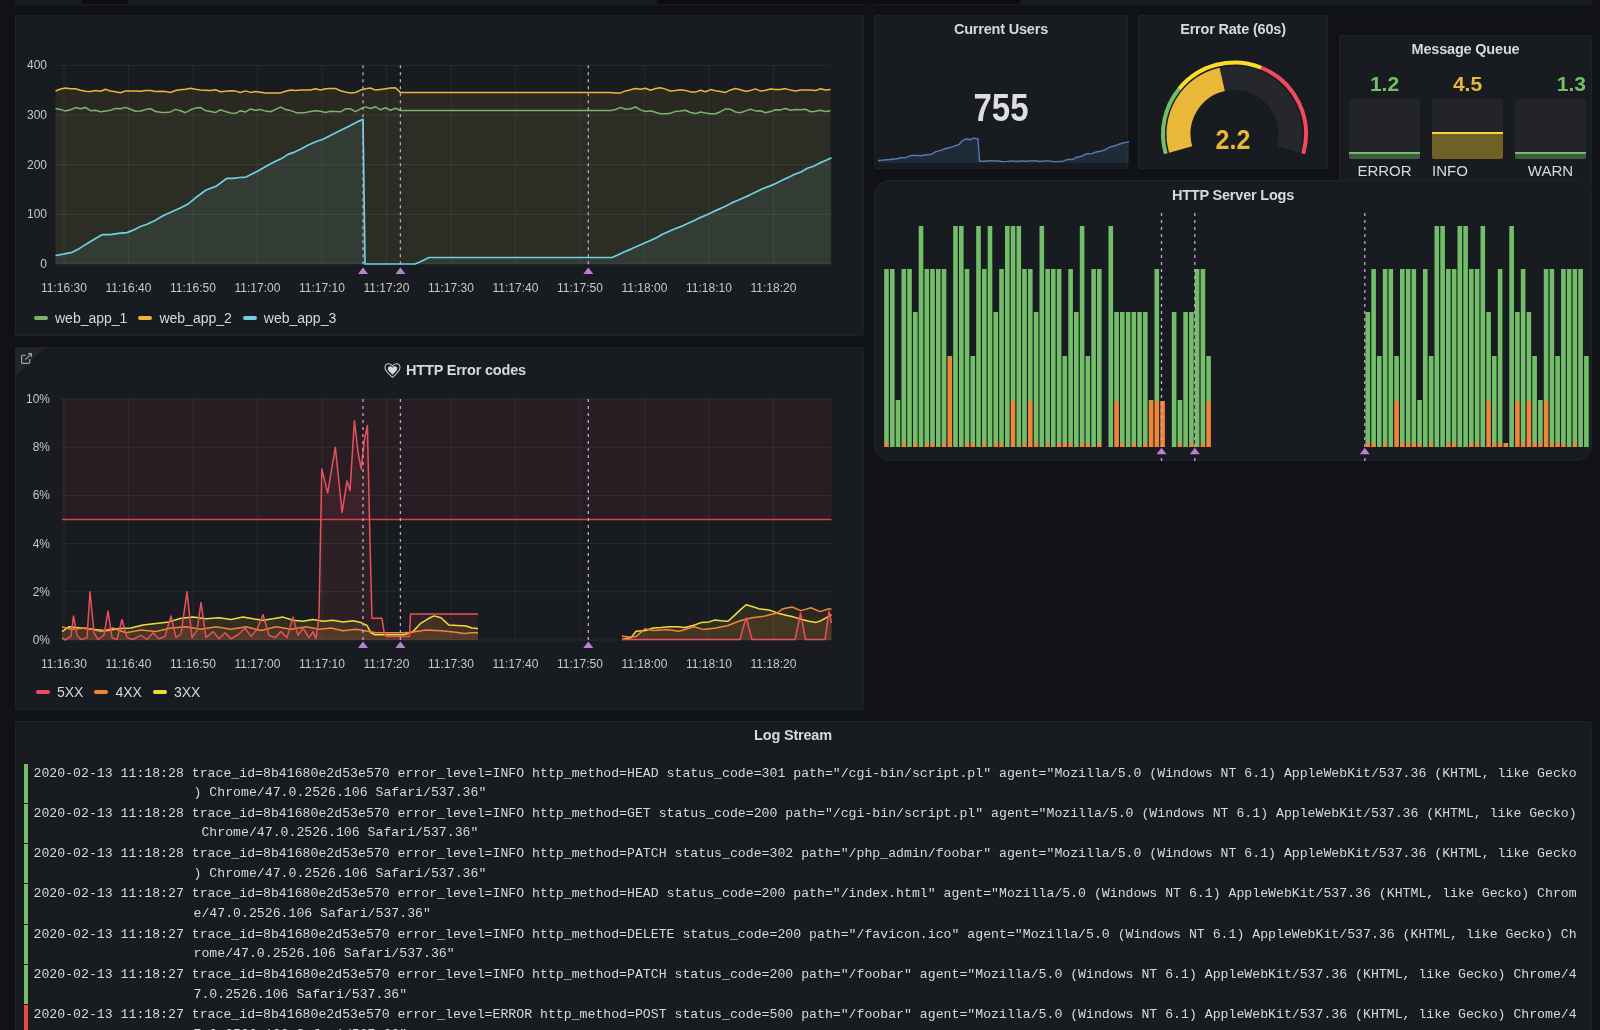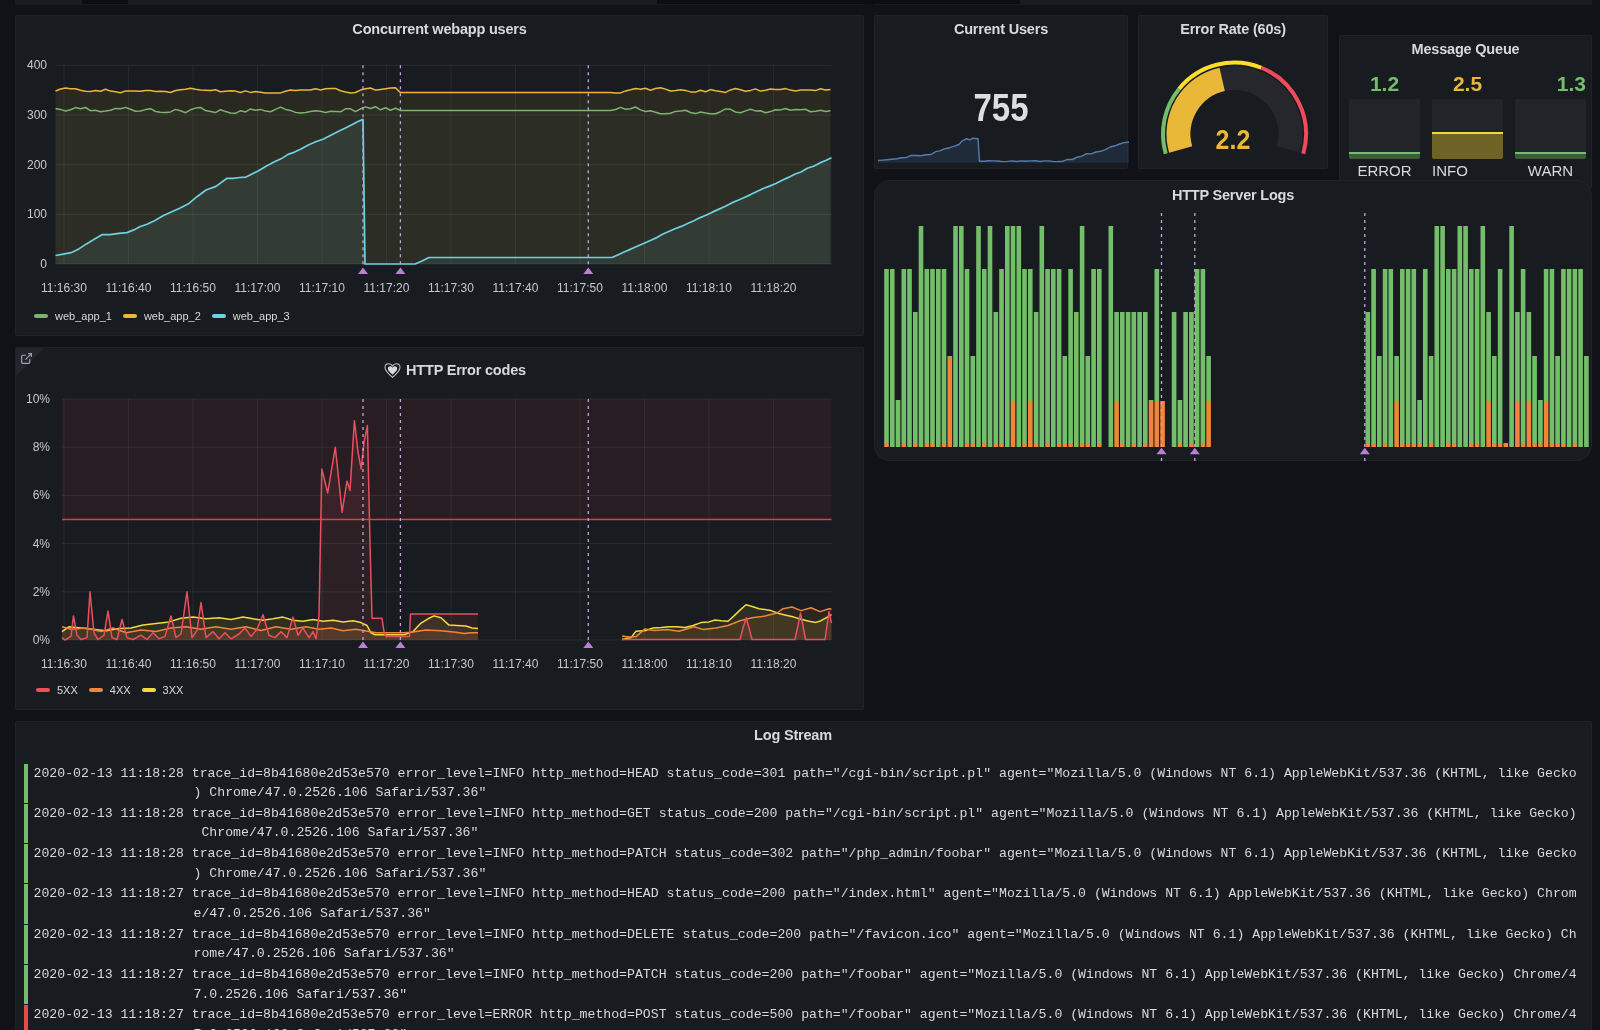--- a/index.html
+++ b/index.html
@@ -1,32 +1,31 @@
 <!DOCTYPE html>
 <html><head><meta charset="utf-8"><style>
 * { margin:0; padding:0; box-sizing:border-box; }
 html,body { width:1600px; height:1030px; background:#111217; overflow:hidden;
   font-family:"Liberation Sans", sans-serif; }
 .panel { position:absolute; background:#181b1f; border:1px solid rgba(255,255,255,0.03); border-radius:2px; }
 .ptitle { position:absolute; left:0; right:0; text-align:center; font-size:14.5px; font-weight:700;
   color:#d8d9da; letter-spacing:-0.2px; }
 .axlab { font-size:12px; fill:#c7c8cc; }
-.leg { position:absolute; display:flex; align-items:center; font-size:11px; color:#d8d9da; }
+.leg { position:absolute; display:flex; align-items:center; font-size:14px; color:#d8d9da; }
 .leg .dash { width:14px; height:4px; border-radius:2px; margin-right:7px; }
 .leg .item { display:flex; align-items:center; margin-right:11px; }
 svg { position:absolute; left:0; top:0; }
 .mono { font-family:"Liberation Mono", monospace; }
 </style></head><body>
 
 <div style="position:absolute;left:15px;top:-4px;width:849px;height:9px;background:#181b1f;"></div>
 <div style="position:absolute;left:874px;top:-4px;width:718px;height:9px;background:#181b1f;"></div>
 <div style="position:absolute;left:82px;top:0;width:46px;height:4px;background:#0c0d10;"></div>
 <div style="position:absolute;left:657px;top:0;width:363px;height:4px;background:#0c0d10;"></div>
 <div class="panel" style="left:15px;top:15px;width:849px;height:321px;">
-<div class="ptitle" style="top:5px;">Concurrent webapp users</div>
 <svg width="849" height="321" viewBox="15 15 849 321">
       <path d="M 54.5 90.0 L 59.5 88.0 L 64.5 86.9 L 69.5 87.8 L 74.5 87.7 L 79.5 89.2 L 84.5 90.2 L 89.5 90.6 L 94.5 89.4 L 99.5 90.3 L 104.5 88.2 L 109.5 90.1 L 114.5 90.8 L 119.5 91.7 L 124.5 89.9 L 129.5 90.1 L 134.5 89.9 L 139.5 90.2 L 144.5 89.4 L 149.5 89.6 L 154.5 90.5 L 159.5 90.3 L 164.5 90.6 L 169.5 91.5 L 174.5 89.5 L 179.5 88.7 L 184.5 88.3 L 189.5 87.2 L 194.5 88.3 L 199.5 89.0 L 204.5 89.3 L 209.5 89.6 L 214.5 88.8 L 219.5 90.7 L 224.5 90.3 L 229.5 89.8 L 234.5 90.1 L 239.5 91.5 L 244.5 89.9 L 249.5 91.4 L 254.5 90.4 L 259.5 91.2 L 264.5 91.9 L 269.5 91.9 L 274.5 91.9 L 279.5 91.9 L 284.5 90.3 L 289.5 89.1 L 294.5 89.6 L 299.5 88.9 L 304.5 89.1 L 309.5 89.1 L 314.5 87.8 L 319.5 88.9 L 324.5 87.7 L 329.5 87.5 L 334.5 87.4 L 339.5 89.8 L 344.5 91.0 L 349.5 91.9 L 354.5 91.5 L 359.5 89.1 L 364.5 87.8 L 369.5 87.0 L 374.5 89.1 L 379.5 88.4 L 384.5 87.7 L 389.5 87.1 L 394.5 86.8 L 399.5 91.6 L 404.5 91.6 L 409.5 91.6 L 414.5 91.6 L 419.5 91.6 L 424.5 91.6 L 429.5 91.6 L 434.5 91.6 L 439.5 91.6 L 444.5 91.6 L 449.5 91.6 L 454.5 91.6 L 459.5 91.6 L 464.5 91.6 L 469.5 91.6 L 474.5 91.6 L 479.5 91.6 L 484.5 91.6 L 489.5 91.6 L 494.5 91.6 L 499.5 91.6 L 504.5 91.6 L 509.5 91.6 L 514.5 91.6 L 519.5 91.6 L 524.5 91.6 L 529.5 91.6 L 534.5 91.6 L 539.5 91.6 L 544.5 91.6 L 549.5 91.6 L 554.5 91.6 L 559.5 91.6 L 564.5 91.6 L 569.5 91.6 L 574.5 91.6 L 579.5 91.6 L 584.5 91.6 L 589.5 91.6 L 594.5 91.6 L 599.5 91.6 L 604.5 91.6 L 609.5 91.6 L 614.5 91.9 L 619.5 91.9 L 624.5 89.9 L 629.5 88.8 L 634.5 87.5 L 639.5 88.3 L 644.5 87.2 L 649.5 89.2 L 654.5 87.5 L 659.5 86.7 L 664.5 88.1 L 669.5 90.0 L 674.5 89.5 L 679.5 88.7 L 684.5 89.4 L 689.5 90.9 L 694.5 91.1 L 699.5 89.2 L 704.5 90.7 L 709.5 88.6 L 714.5 89.7 L 719.5 90.5 L 724.5 91.4 L 729.5 88.9 L 734.5 87.6 L 739.5 88.8 L 744.5 90.3 L 749.5 89.4 L 754.5 87.9 L 759.5 90.1 L 764.5 89.3 L 769.5 88.0 L 774.5 88.5 L 779.5 88.5 L 784.5 87.6 L 789.5 89.1 L 794.5 89.9 L 799.5 89.1 L 804.5 88.9 L 809.5 88.9 L 814.5 89.6 L 819.5 87.8 L 824.5 89.1 L 829.5 88.4 L 829.5 263.0 L 54.5 263.0 Z" fill="#EAB839" fill-opacity="0.085"></path>
       <path d="M 54.5 107.4 L 59.5 108.4 L 64.5 110.1 L 69.5 108.8 L 74.5 106.6 L 79.5 107.8 L 84.5 106.5 L 89.5 109.7 L 94.5 109.3 L 99.5 110.7 L 104.5 110.1 L 109.5 109.2 L 114.5 107.4 L 119.5 107.8 L 124.5 106.4 L 129.5 108.2 L 134.5 110.3 L 139.5 110.0 L 144.5 108.6 L 149.5 107.7 L 154.5 110.5 L 159.5 111.2 L 164.5 111.6 L 169.5 110.9 L 174.5 108.4 L 179.5 109.8 L 184.5 111.7 L 189.5 108.8 L 194.5 107.1 L 199.5 106.4 L 204.5 109.6 L 209.5 110.6 L 214.5 111.6 L 219.5 108.7 L 224.5 110.6 L 229.5 111.9 L 234.5 112.3 L 239.5 109.7 L 244.5 110.9 L 249.5 107.9 L 254.5 109.2 L 259.5 108.4 L 264.5 110.1 L 269.5 110.8 L 274.5 108.4 L 279.5 106.1 L 284.5 108.4 L 289.5 109.4 L 294.5 111.4 L 299.5 112.1 L 304.5 111.6 L 309.5 110.6 L 314.5 109.7 L 319.5 110.2 L 324.5 111.4 L 329.5 110.3 L 334.5 110.6 L 339.5 110.8 L 344.5 107.8 L 349.5 107.8 L 354.5 110.6 L 359.5 107.8 L 364.5 105.9 L 369.5 107.5 L 374.5 105.7 L 379.5 108.8 L 384.5 106.8 L 389.5 109.2 L 394.5 107.3 L 399.5 109.5 L 404.5 109.5 L 409.5 109.5 L 414.5 109.5 L 419.5 109.5 L 424.5 109.5 L 429.5 109.5 L 434.5 109.5 L 439.5 109.5 L 444.5 109.5 L 449.5 109.5 L 454.5 109.5 L 459.5 109.5 L 464.5 109.5 L 469.5 109.5 L 474.5 109.5 L 479.5 109.5 L 484.5 109.5 L 489.5 109.5 L 494.5 109.5 L 499.5 109.5 L 504.5 109.5 L 509.5 109.5 L 514.5 109.5 L 519.5 109.5 L 524.5 109.5 L 529.5 109.5 L 534.5 109.5 L 539.5 109.5 L 544.5 109.5 L 549.5 109.5 L 554.5 109.5 L 559.5 109.5 L 564.5 109.5 L 569.5 109.5 L 574.5 109.5 L 579.5 109.5 L 584.5 109.5 L 589.5 109.5 L 594.5 109.5 L 599.5 109.5 L 604.5 109.5 L 609.5 109.5 L 614.5 108.5 L 619.5 106.4 L 624.5 108.3 L 629.5 107.8 L 634.5 106.0 L 639.5 108.9 L 644.5 110.5 L 649.5 109.7 L 654.5 111.3 L 659.5 112.7 L 664.5 112.8 L 669.5 112.2 L 674.5 110.4 L 679.5 110.1 L 684.5 109.2 L 689.5 111.5 L 694.5 112.6 L 699.5 111.0 L 704.5 112.0 L 709.5 112.8 L 714.5 112.8 L 719.5 110.7 L 724.5 107.9 L 729.5 108.3 L 734.5 111.0 L 739.5 111.8 L 744.5 109.9 L 749.5 108.2 L 754.5 109.9 L 759.5 109.7 L 764.5 111.8 L 769.5 110.6 L 774.5 108.8 L 779.5 108.9 L 784.5 107.5 L 789.5 109.3 L 794.5 108.4 L 799.5 108.8 L 804.5 108.3 L 809.5 110.7 L 814.5 110.3 L 819.5 109.3 L 824.5 110.5 L 829.5 109.7 L 829.5 263.0 L 54.5 263.0 Z" fill="#7EB26D" fill-opacity="0.050"></path>
       <path d="M 54.5 254.5 L 62.2 253.2 L 70.0 251.7 L 77.8 247.9 L 85.5 242.9 L 93.2 238.2 L 101.0 233.7 L 109.3 233.7 L 117.7 232.4 L 126.0 231.6 L 132.7 228.9 L 139.3 225.5 L 146.0 223.2 L 154.0 219.4 L 162.0 214.8 L 170.3 211.0 L 178.7 207.3 L 187.0 203.1 L 196.0 195.7 L 205.0 189.0 L 215.0 185.4 L 226.0 177.3 L 232.3 177.3 L 238.7 176.5 L 245.0 176.1 L 257.0 170.0 L 265.5 164.9 L 274.0 160.6 L 280.5 157.6 L 287.0 153.4 L 293.5 151.1 L 300.0 148.1 L 307.3 144.0 L 314.7 140.8 L 322.0 138.3 L 330.3 133.9 L 338.7 129.8 L 347.0 125.7 L 357.0 120.5 L 362.0 118.4 L 364.0 263.0 L 414.0 263.0 L 421.0 260.0 L 428.0 256.5 L 611.0 256.5 L 611.0 256.5 L 617.3 253.7 L 623.6 250.8 L 629.9 248.1 L 636.2 245.2 L 642.5 242.5 L 648.8 239.7 L 655.1 236.9 L 661.4 233.2 L 667.7 230.5 L 674.0 227.8 L 680.3 225.4 L 686.6 222.5 L 692.9 219.7 L 699.2 216.6 L 705.5 214.0 L 711.8 210.9 L 718.1 208.1 L 724.4 205.3 L 730.7 201.9 L 737.0 199.3 L 743.3 196.4 L 749.6 193.6 L 755.9 190.6 L 762.2 187.5 L 768.5 185.1 L 774.8 182.5 L 781.1 179.2 L 787.4 176.4 L 793.7 173.2 L 800.0 171.0 L 806.3 167.3 L 812.6 165.3 L 818.9 161.9 L 825.2 159.2 L 830.5 156.7 L 830.5 263.0 L 54.5 263.0 Z" fill="#6ED0E0" fill-opacity="0.090"></path>
       <line x1="54.5" y1="263.0" x2="830.5" y2="263.0" stroke="rgba(240,250,255,0.075)" stroke-width="1"></line>
       <line x1="54.5" y1="213.3" x2="830.5" y2="213.3" stroke="rgba(240,250,255,0.075)" stroke-width="1"></line>
       <line x1="54.5" y1="163.7" x2="830.5" y2="163.7" stroke="rgba(240,250,255,0.075)" stroke-width="1"></line>
       <line x1="54.5" y1="114.0" x2="830.5" y2="114.0" stroke="rgba(240,250,255,0.075)" stroke-width="1"></line>
       <line x1="54.5" y1="64.3" x2="830.5" y2="64.3" stroke="rgba(240,250,255,0.075)" stroke-width="1"></line>
       <line x1="63.0" y1="64.3" x2="63.0" y2="263.0" stroke="rgba(240,250,255,0.06)" stroke-width="1"></line>
@@ -167,21 +166,21 @@
       <path d="M 122.34 51.73 A 71.50 71.50 0 0 1 164.23 137.71" fill="none" stroke="#F2495C" stroke-width="4"></path>
     </svg>
 <div style="position:absolute;left:0;right:0;top:109px;text-align:center;font-size:25px;font-weight:700;color:#EAB839;transform:scaleY(1.1);">2.2</div>
 </div>
 <div class="panel" style="left:1339px;top:15px;width:253px;height:154px;margin-top:20px;">
 <div class="ptitle" style="top:5px;">Message Queue</div>
 <div style="position:absolute;left:9px;top:39px;width:71px;height:17px;line-height:17px;text-align:center;font-size:21px;font-weight:700;color:#73BF69;">1.2</div>
 <div style="position:absolute;left:9px;top:63px;width:71px;height:60px;background:#22242a;border-radius:2px;"></div>
 <div style="position:absolute;left:9px;top:115.8px;width:71px;height:7.2px;background:#3E5A3F;border-top:2.5px solid #73BF69;border-radius:0 0 2px 2px;"></div>
 <div style="position:absolute;left:9px;top:127px;width:71px;height:16px;line-height:16px;text-align:center;font-size:15px;color:#d8d9da;">ERROR</div>
-<div style="position:absolute;left:92px;top:39px;width:71px;height:17px;line-height:17px;text-align:center;font-size:21px;font-weight:700;color:#EAB839;">2.5</div>
+<div style="position:absolute;left:92px;top:39px;width:71px;height:17px;line-height:17px;text-align:center;font-size:21px;font-weight:700;color:#EAB839;">4.5</div>
 <div style="position:absolute;left:92px;top:63px;width:71px;height:60px;background:#22242a;border-radius:2px;"></div>
 <div style="position:absolute;left:92px;top:96.4px;width:71px;height:26.6px;background:#6e6226;border-top:2.5px solid #F5D93A;border-radius:0 0 2px 2px;"></div>
 <div style="position:absolute;left:92px;top:127px;width:71px;height:16px;line-height:16px;text-align:left;font-size:15px;color:#d8d9da;">INFO</div>
 <div style="position:absolute;left:175px;top:39px;width:71px;height:17px;line-height:17px;text-align:right;font-size:21px;font-weight:700;color:#73BF69;">1.3</div>
 <div style="position:absolute;left:175px;top:63px;width:71px;height:60px;background:#22242a;border-radius:2px;"></div>
 <div style="position:absolute;left:175px;top:115.8px;width:71px;height:7.2px;background:#3E5A3F;border-top:2.5px solid #73BF69;border-radius:0 0 2px 2px;"></div>
 <div style="position:absolute;left:175px;top:127px;width:71px;height:16px;line-height:16px;text-align:center;font-size:15px;color:#d8d9da;">WARN</div>
 </div>
 <div class="panel" style="left:874px;top:180px;width:718px;height:281px;border-radius:16px;">
 <div class="ptitle" style="top:6px;">HTTP Server Logs</div>

